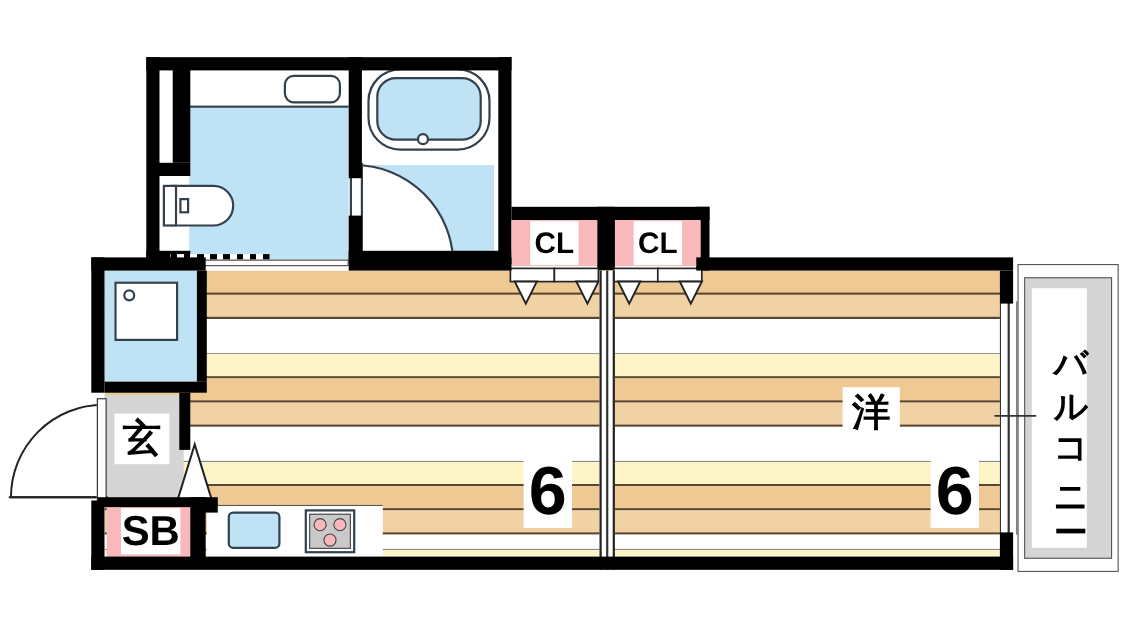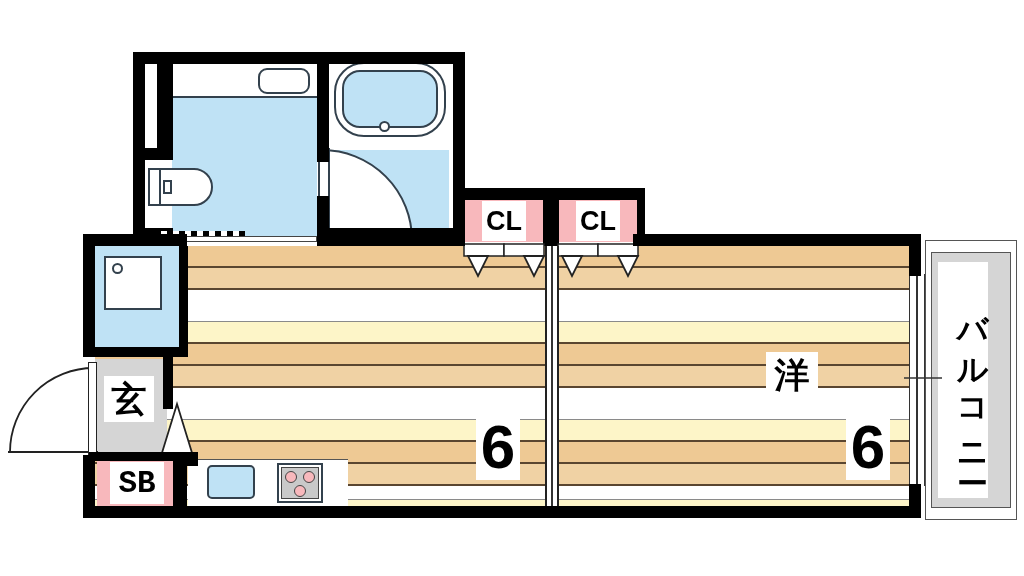--- a/index.html
+++ b/index.html
@@ -20,21 +20,21 @@
   .stripe-white{background:#ffffff;}
 
   
   .lbl{position:absolute;background:#ffffff;color:#000000;
        display:flex;align-items:center;justify-content:center;
        line-height:1;font-weight:700;}
   .lbl-dk{font-size:47px;letter-spacing:-1px;}
   .lbl-num{font-size:62px;}
   .lbl-cl{font-size:27px;background:#ffffff;}
   .lbl-cjk{font-size:35px;font-family:"DejaVu Sans",sans-serif;font-weight:700;}
-  .lbl-sb{font-size:31px;font-family:Liberation Mono, monospace;}
+  .lbl-sb{font-size:38px;}
   .lbl-bal{font-size:31px;font-family:"DejaVu Sans",sans-serif;font-weight:700;
            writing-mode:vertical-rl;text-orientation:upright;
            letter-spacing:8px;display:block;text-align:center;padding-top:4px;}
 
   
   .outline{border:2.5px solid #33414d;box-sizing:border-box;}
   .outline-thin{border:2px solid #33414d;box-sizing:border-box;}
   .round-lg{border-radius:26px;}
   .round-sm{border-radius:9px;}
   .round-xs{border-radius:5px;}

